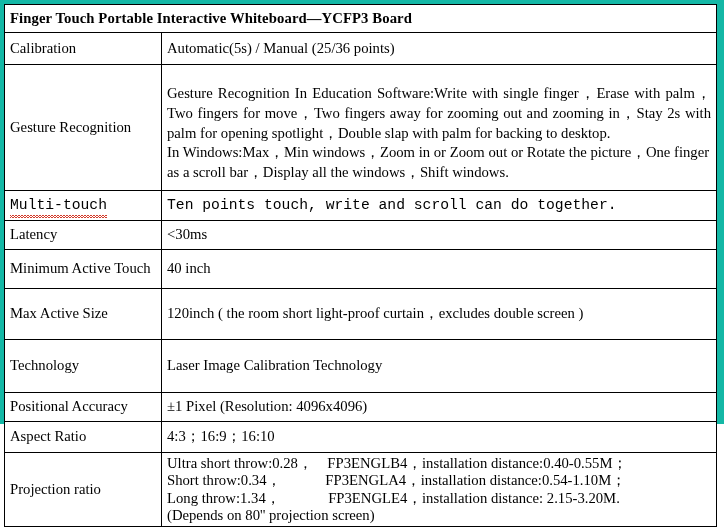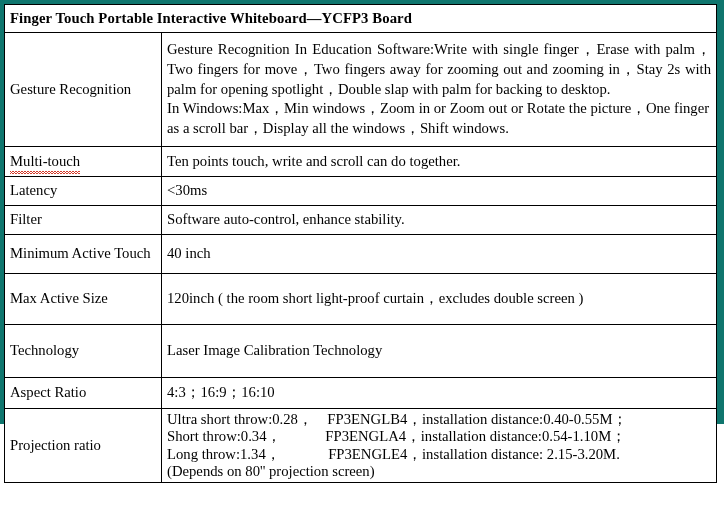--- a/index.html
+++ b/index.html
@@ -12,21 +12,21 @@
     height: 531px;
     overflow: hidden;
     font-family: "Liberation Serif", "DejaVu Serif", serif;
     color: #000000;
   }
 
   .page {
     position: relative;
     width: 724px;
     height: 424px;
-    background: #0f766e;
+    background: #14b8a6;
   }
 
   table.spec-table {
     position: absolute;
     left: 4px;
     top: 4px;
     width: 712px;
     border-collapse: collapse;
     table-layout: fixed;
     background: #ffffff;
@@ -60,21 +60,21 @@
   td.value-cell {
     padding-left: 7px;
     padding-right: 6px;
   }
 
   
   td.value-cell.justified {
     text-align: justify;
     text-justify: inter-word;
     line-height: 1.36;
-    padding-top: 2px;
+    padding-top: 14px;
     padding-bottom: 2px;
   }
   td.value-cell.justified p {
     margin: 0;
     text-align: justify;
     text-justify: inter-word;
   }
   td.value-cell.justified p:last-child {
     text-align: left;
   }
@@ -87,21 +87,21 @@
     text-align: left;
   }
   td.value-cell.tight div {
     white-space: pre;
   }
 
   
   tr.r-title td { height: 27px; }
   tr.r-calibration td { height: 31px; }
   tr.r-gesture td { height: 109px; }
-  tr.r-multitouch td { height: 29px; }
+  tr.r-multitouch td { height: 29px; font-family: Liberation Mono, monospace; }
   tr.r-latency td { height: 28px; }
   tr.r-filter td { height: 28px; }
   tr.r-minsize td { height: 38px; }
   tr.r-maxsize td { height: 50px; }
   tr.r-technology td { height: 52px; }
   tr.r-accuracy td { height: 28px; }
   tr.r-aspect td { height: 30px; font-family: Liberation Serif, serif; }
   tr.r-projection td { height: 38px; }
   tr.r-projection td.value-cell { vertical-align: top; }
   tr.r-projection td.label-cell { vertical-align: middle; }
@@ -134,59 +134,63 @@
     <colgroup>
       <col class="c-label">
       <col class="c-value">
     </colgroup>
     <tbody>
 
       <tr class="r-title">
         <td class="title-cell" colspan="2">Finger Touch Portable Interactive Whiteboard—YCFP3 Board</td>
       </tr>
 
+      <tr class="r-calibration">
+        <td class="label-cell">Calibration</td>
+        <td class="value-cell">Automatic(5s) / Manual (25/36 points)</td>
+      </tr>
 
       <tr class="r-gesture">
         <td class="label-cell">Gesture Recognition</td>
         <td class="value-cell justified">
           <p>Gesture Recognition In Education Software:Write with single finger，Erase with palm，Two fingers for move，Two fingers away for zooming out and zooming in，Stay 2s with palm for opening spotlight，Double slap with palm for backing to desktop.</p>
           <p>In Windows:Max，Min windows，Zoom in or Zoom out or Rotate the picture，One finger as a scroll bar，Display all the windows，Shift windows.</p>
         </td>
       </tr>
 
       <tr class="r-multitouch">
         <td class="label-cell"><span class="misspelled">Multi-touch</span></td>
         <td class="value-cell">Ten points touch, write and scroll can do together.</td>
       </tr>
 
       <tr class="r-latency">
         <td class="label-cell">Latency</td>
         <td class="value-cell">&lt;30ms</td>
       </tr>
 
-      <tr class="r-filter">
-        <td class="label-cell">Filter</td>
-        <td class="value-cell">Software auto-control, enhance stability.</td>
-      </tr>
 
       <tr class="r-minsize">
         <td class="label-cell">Minimum Active Touch</td>
         <td class="value-cell">40 inch</td>
       </tr>
 
       <tr class="r-maxsize">
         <td class="label-cell">Max Active Size</td>
         <td class="value-cell">120inch ( the room short light-proof curtain，excludes double screen )</td>
       </tr>
 
       <tr class="r-technology">
         <td class="label-cell">Technology</td>
         <td class="value-cell">Laser Image Calibration Technology</td>
       </tr>
 
+      <tr class="r-accuracy">
+        <td class="label-cell">Positional Accuracy</td>
+        <td class="value-cell">±1 Pixel (Resolution: 4096x4096)</td>
+      </tr>
 
       <tr class="r-aspect">
         <td class="label-cell">Aspect Ratio</td>
         <td class="value-cell">4:3；16:9；16:10</td>
       </tr>
 
       <tr class="r-projection">
         <td class="label-cell">Projection ratio</td>
         <td class="value-cell tight">
           <div>Ultra short throw:0.28，    FP3ENGLB4，installation distance:0.40-0.55M；</div>

